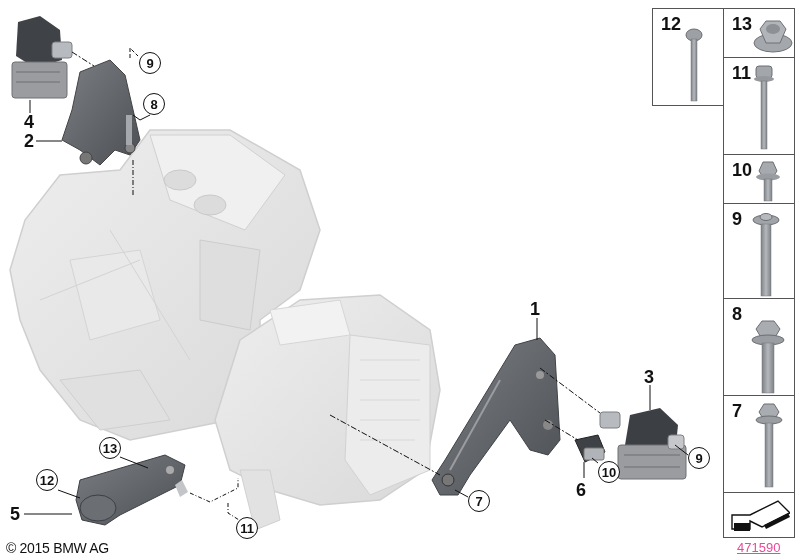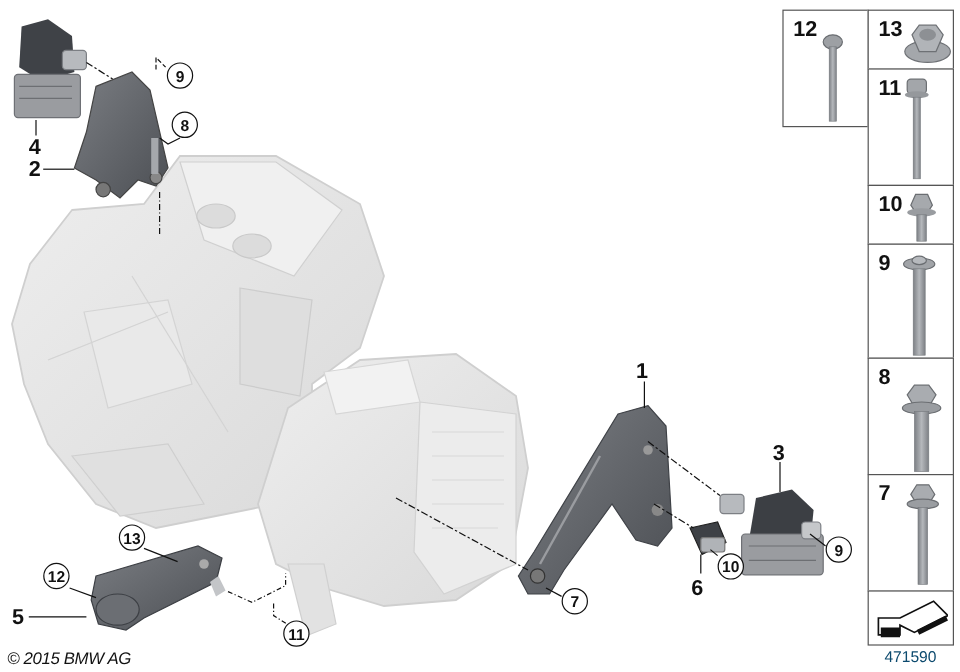--- a/index.html
+++ b/index.html
@@ -5,22 +5,22 @@
   html, body { margin:0; padding:0; background:#ffffff; }
   body { width:800px; height:560px; position:relative; overflow:hidden; font-family:"Liberation Sans", sans-serif; }
   .abs { position:absolute; }
   svg.main { position:absolute; left:0; top:0; width:800px; height:560px; }
   .lbl { position:absolute; font-family:"Liberation Sans", sans-serif; font-weight:bold; font-size:18px; color:#111; line-height:1; }
   .circ { position:absolute; width:20px; height:20px; border:1.6px solid #111; border-radius:50%; background:#fff;
           font-family:"Liberation Sans", sans-serif; font-weight:bold; font-size:13px; color:#111;
           display:flex; align-items:center; justify-content:center; box-sizing:content-box; line-height:1; }
   .panel { position:absolute; border:1px solid #555; background:#fff; box-sizing:border-box; }
   .panel .num { position:absolute; left:8px; top:6px; font-weight:bold; font-size:18px; color:#111; line-height:1; }
-  .copyright { position:absolute; left:6px; top:540px; font-size:14px; color:#111; letter-spacing:-0.3px;font-style:italic; }
-  .refnum { position:absolute; left:737px; top:540px; font-size:13px; color:#0c4a6e; }
+  .copyright { position:absolute; left:6px; top:540px; font-size:14px; color:#111; letter-spacing:-0.3px; }
+  .refnum { position:absolute; left:737px; top:540px; font-size:13px; color:#ec4899;text-decoration:underline; }
 </style>
 </head>
 <body>
 
 <svg class="main" viewBox="0 0 800 560">
   <defs>
     <linearGradient id="ghost" x1="0" y1="0" x2="1" y2="1">
       <stop offset="0" stop-color="#eeeeee"></stop>
       <stop offset="1" stop-color="#d9d9d9"></stop>
     </linearGradient>

